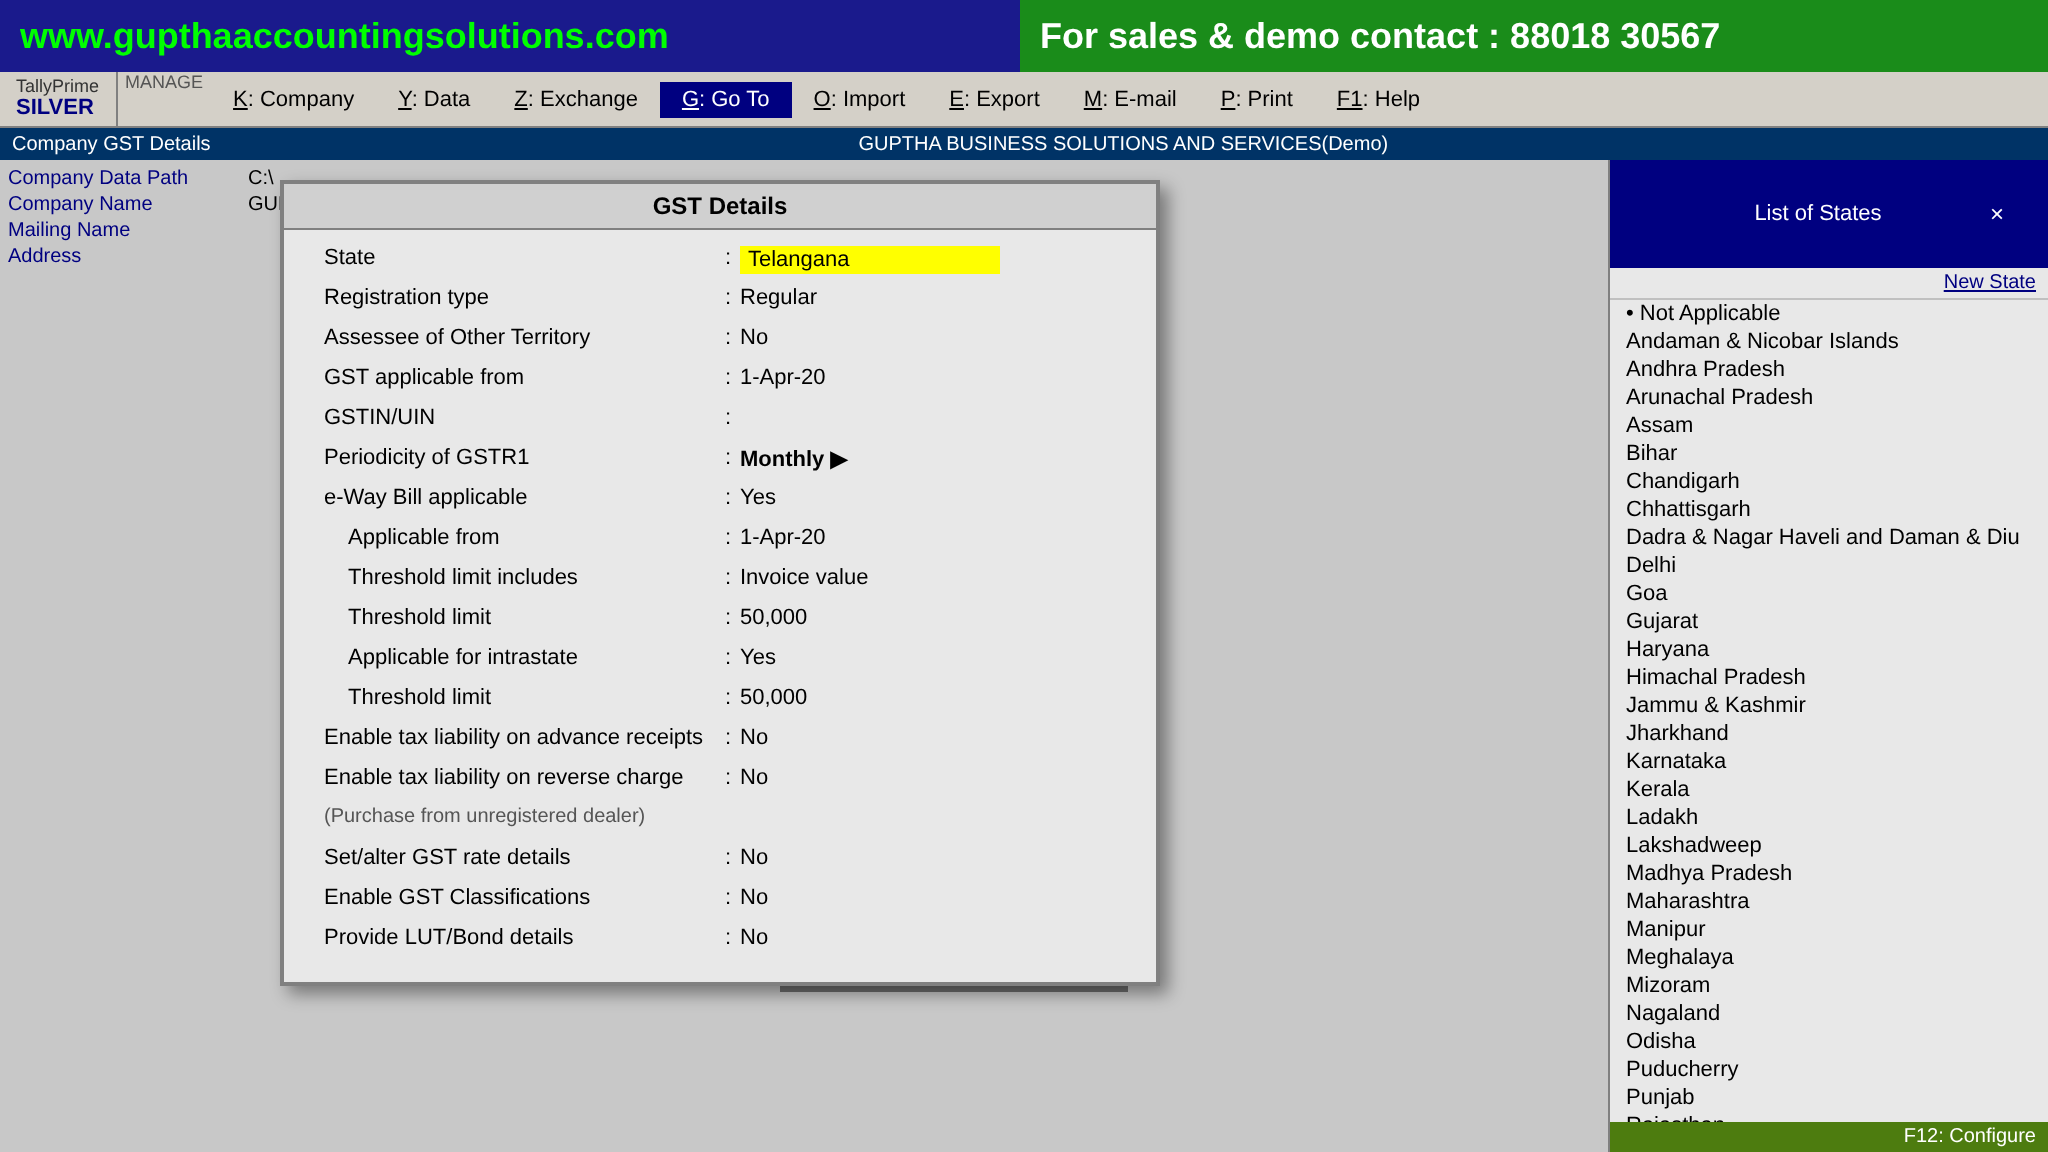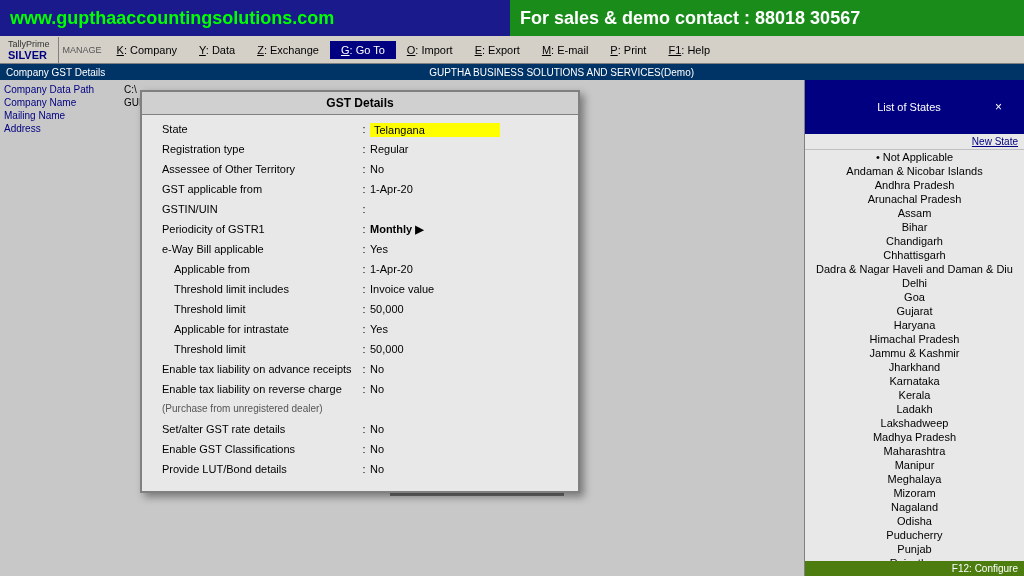--- a/index.html
+++ b/index.html
@@ -42,21 +42,20 @@
       color: white;
       font-size: 18px;
       font-weight: bold;
     }
 
     
     .tally-header {
       background: #d4d0c8;
       height: 28px;
       display: flex;
-      align-items: center;
       border-bottom: 1px solid #808080;
     }
     .tally-logo {
       display: flex;
       flex-direction: column;
       padding: 2px 8px;
       border-right: 1px solid #808080;
     }
     .tally-logo .tally-text {
       font-size: 9px;
@@ -245,21 +244,20 @@
     }
     .states-list {
       flex: 1;
       overflow-y: auto;
       font-size: 11px;
     }
     .state-item {
       padding: 1px 8px;
       cursor: pointer;
       white-space: nowrap;
-      text-align: center;
     }
 
     .scrollbar-arrow {
       text-align: center;
       font-size: 10px;
       cursor: pointer;
       padding: 1px;
     }
   </style>
 </head>

